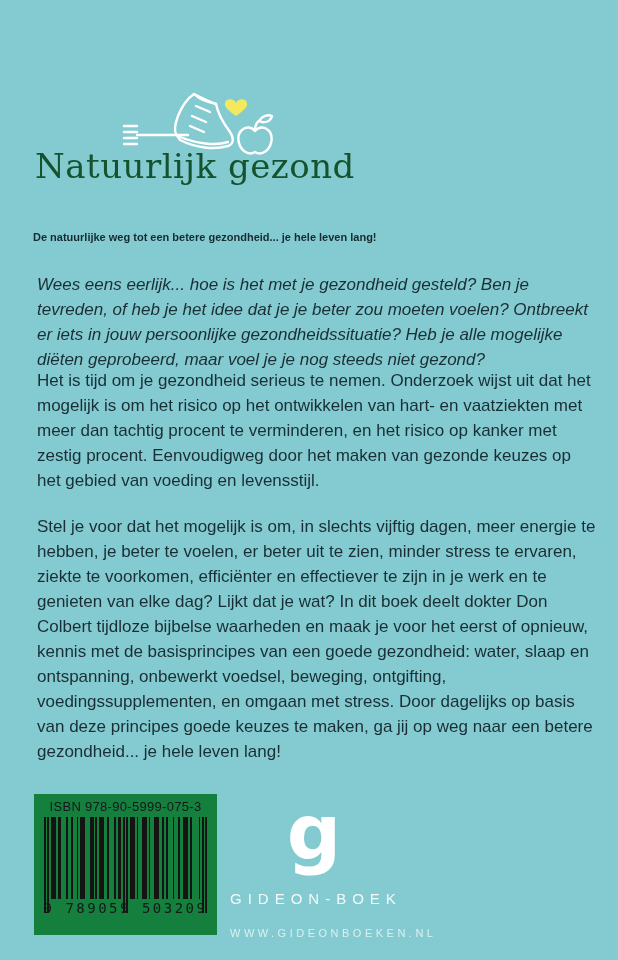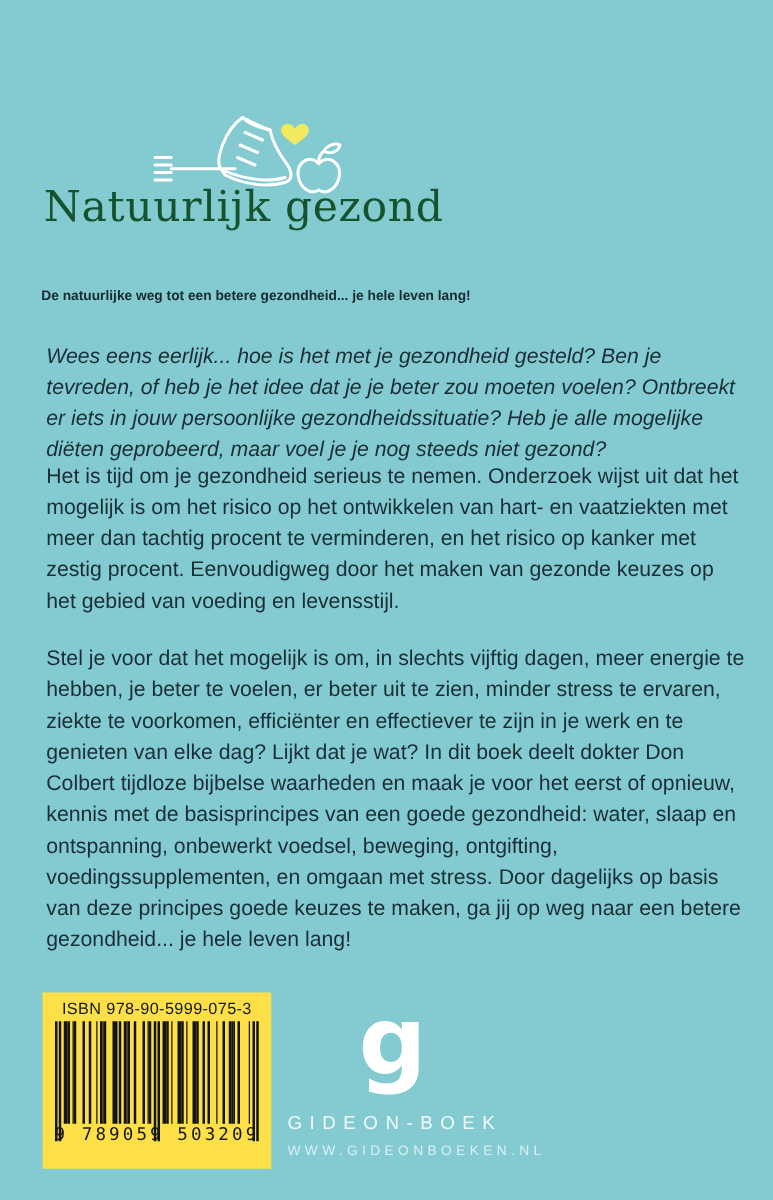--- a/index.html
+++ b/index.html
@@ -42,21 +42,21 @@
     font-size:17px;line-height:25px;
     color:#1a2e35;
   }
   .intro{top:268px;font-style:italic;}
   .body1{top:364px;}
   .body2{top:510px;width:562px;}
   
   .barcode-box{
     position:absolute;left:34px;top:794px;
     width:183px;height:141px;
-    background:#fde047;
+    background:#15803d;
     box-sizing:border-box;
     padding:5px 8px 0 8px;
     text-align:center;
   }
   .isbn{
     font-size:13px;color:#15181a;letter-spacing:0.3px;
     line-height:16px;white-space:nowrap;
   }
   .bars{
     margin-top:2px;
@@ -84,21 +84,21 @@
     margin-top:4px;
     font-family:"DejaVu Sans",sans-serif;
     font-weight:bold;
     font-size:76px;line-height:56px;height:62px;
   }
   .pub-name{
     margin-top:23px;
     font-size:15px;letter-spacing:6px;opacity:.9;white-space:nowrap;
   }
   .pub-site{
-    margin-top:8px;
+    margin-top:20px;
     font-size:11px;letter-spacing:3.5px;opacity:.7;white-space:nowrap;
   }
 </style>
 </head>
 <body>
 
 <div class="cover">
 
   <svg class="brand-icons" viewBox="0 0 180 78">
 

